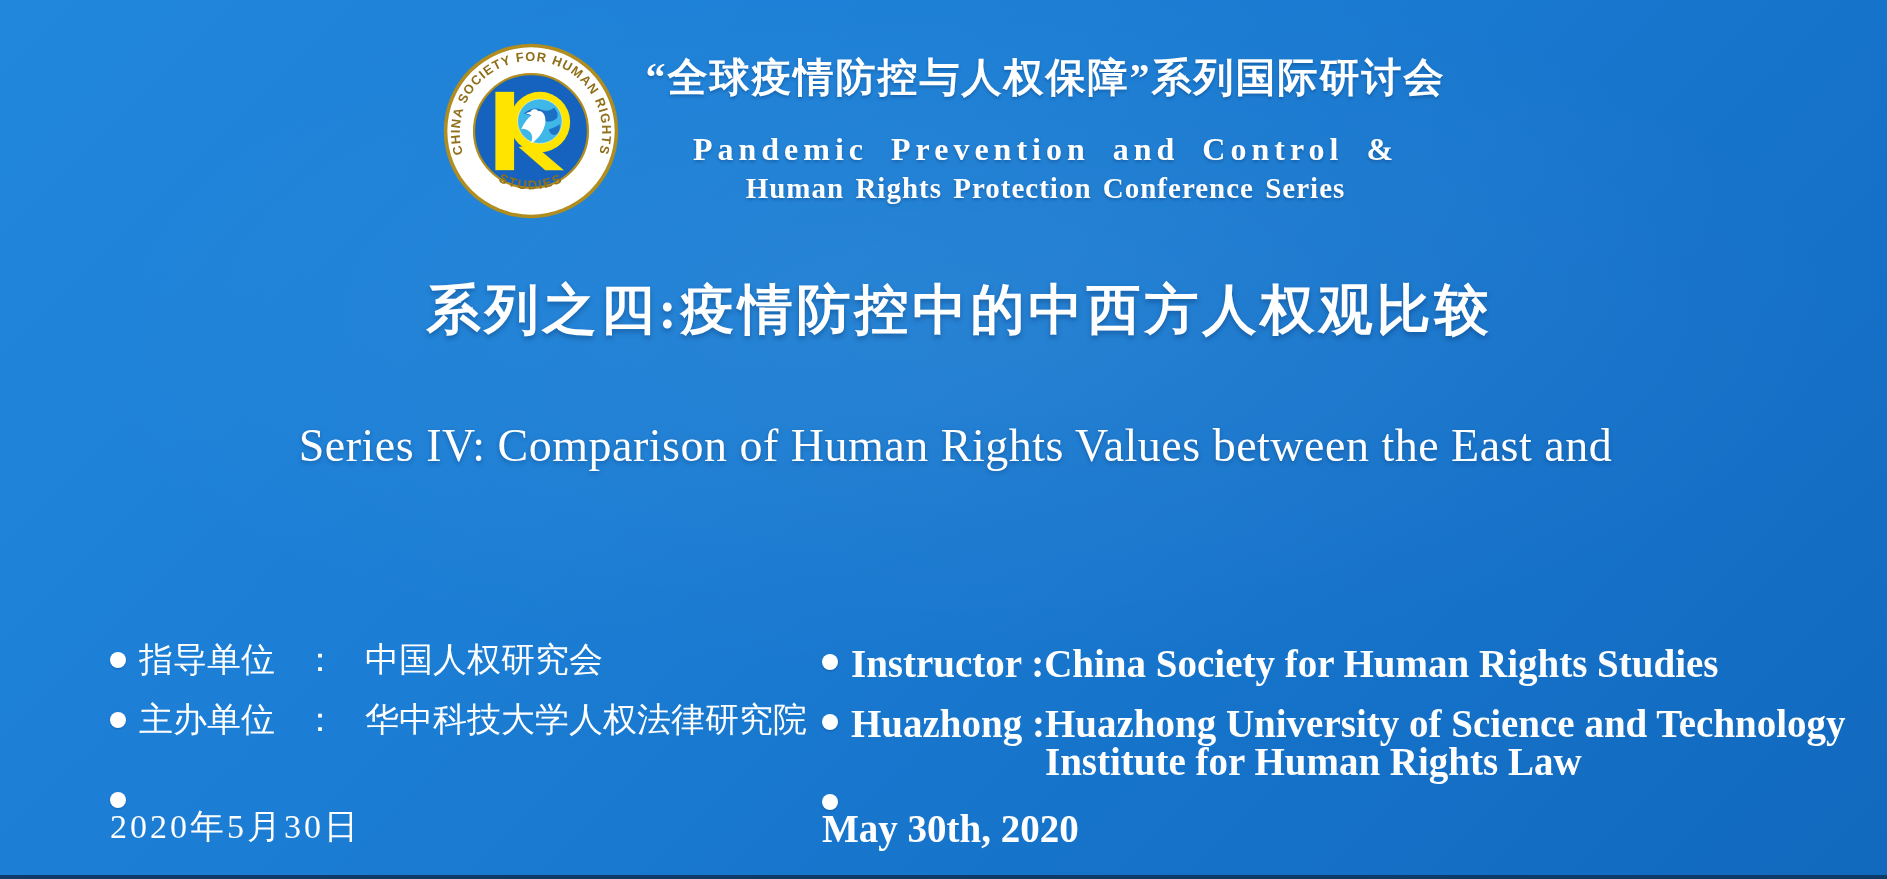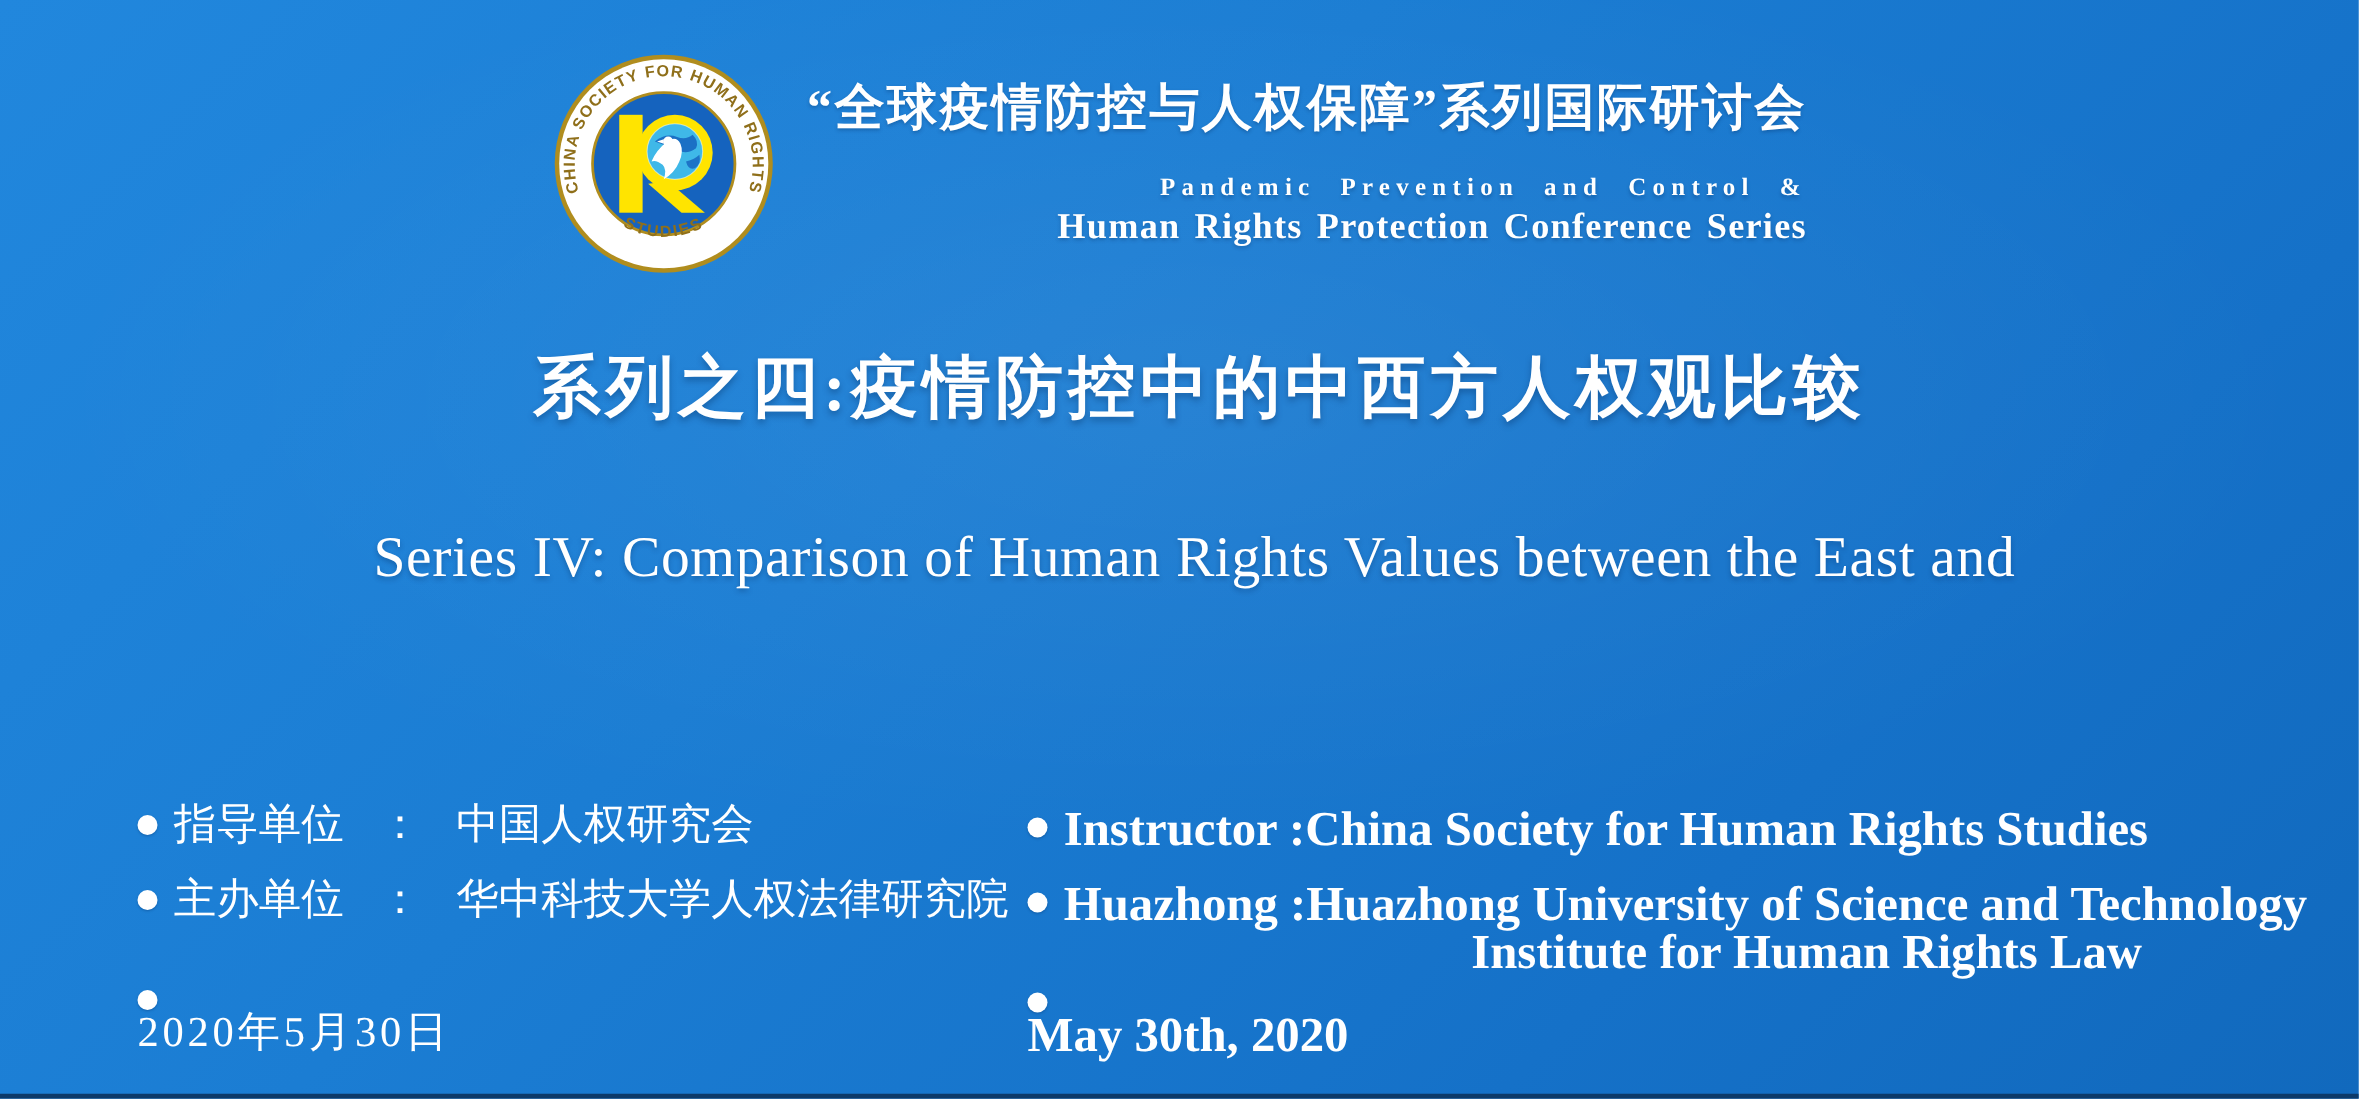--- a/index.html
+++ b/index.html
@@ -15,27 +15,27 @@
       radial-gradient(ellipse 1300px 520px at 50% 36%, rgba(255,255,255,0.06), rgba(255,255,255,0) 70%),
       linear-gradient(135deg,#2187DD 0%,#1B7DD3 40%,#1571C8 75%,#1169BD 100%);
   }
   
   .header{
     position:absolute;top:42px;left:0;width:100%;
     display:flex;justify-content:center;align-items:center;gap:26px;
   }
   .logo{width:178px;height:178px;flex:0 0 auto;}
   .logo svg{width:100%;height:100%;display:block;}
-  .header-text{text-align:right;}
+  .header-text{text-align:center;}
   .h-zh{
     font-size:40px;font-weight:bold;letter-spacing:2px;line-height:1.2;
     margin-bottom:8px;text-shadow:0 2px 3px rgba(0,40,90,.30);
   }
   .h-en1{
-    font-size:20px;font-weight:bold;letter-spacing:5px;word-spacing:10px;
+    font-size:32px;font-weight:bold;letter-spacing:5px;word-spacing:10px;
     line-height:1.3;text-shadow:0 2px 3px rgba(0,40,90,.30);margin-top:27px;
   }
   .h-en2{
     font-size:29px;font-weight:bold;letter-spacing:1px;word-spacing:3px;
     line-height:1.3;text-shadow:0 2px 3px rgba(0,40,90,.30);
   }
   
   .main-title{
     position:absolute;top:258px;left:0;width:100%;margin:16px;
     text-align:center;font-size:54px;font-weight:bold;letter-spacing:4px;
@@ -43,21 +43,21 @@
   }
   .subtitle{
     position:absolute;top:418px;left:0;width:100%;margin:0;
     text-align:center;font-size:46px;font-weight:normal;letter-spacing:0.5px;
     line-height:1.22;text-shadow:0 2px 4px rgba(0,40,90,.32);padding-left:12px;
   }
   
   .info{position:absolute;}
   .info-left{left:110px;top:641px;width:700px;}
   .info-right{left:822px;top:645px;width:990px;}
-  .row{position:absolute;left:0;display:flex;align-items:flex-start;white-space:nowrap;text-align:center;}
+  .row{position:absolute;left:0;display:flex;align-items:flex-start;white-space:nowrap;}
   .row.r0{top:0;} .row.r1{top:60px;} .row.r2{top:140px;flex-direction:column;}
   .dot{
     flex:0 0 auto;width:16px;height:16px;border-radius:50%;
     background:#ffffff;margin-right:13px;margin-top:11px;
     box-shadow:0 1px 2px rgba(0,40,90,.3);
   }
   .info-left .row{font-size:34px;line-height:38px;}
   .info-left .lbl{display:inline-block;}
   .info-left .sep{display:inline-block;margin:0 28px;}
   .info-left .row.r2{letter-spacing:3px;}

